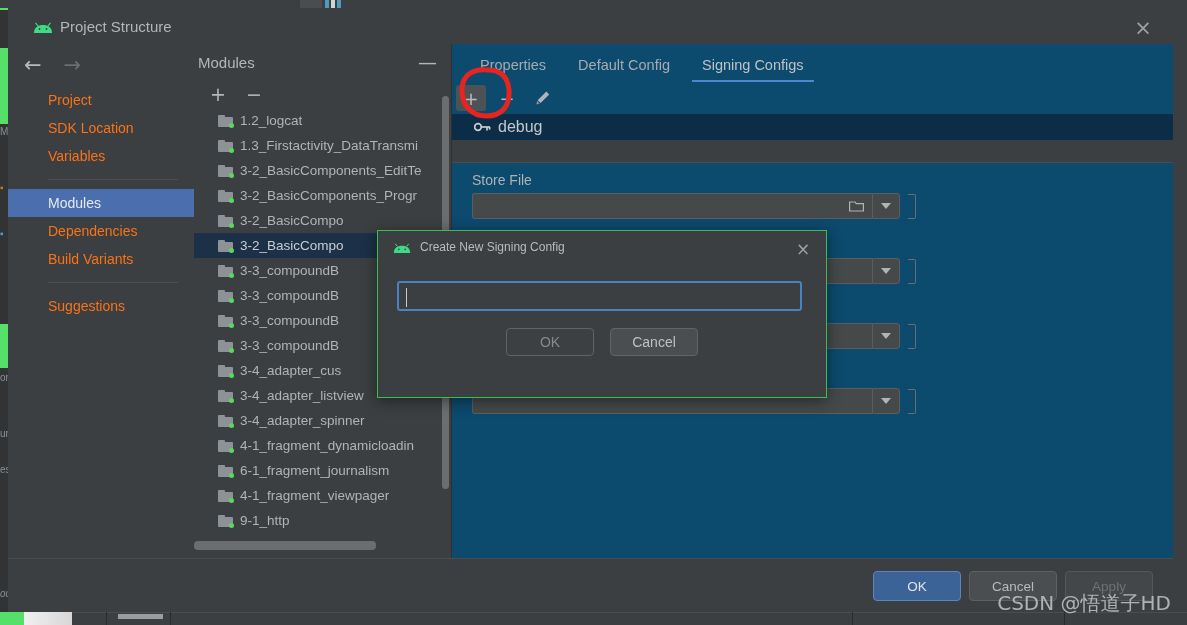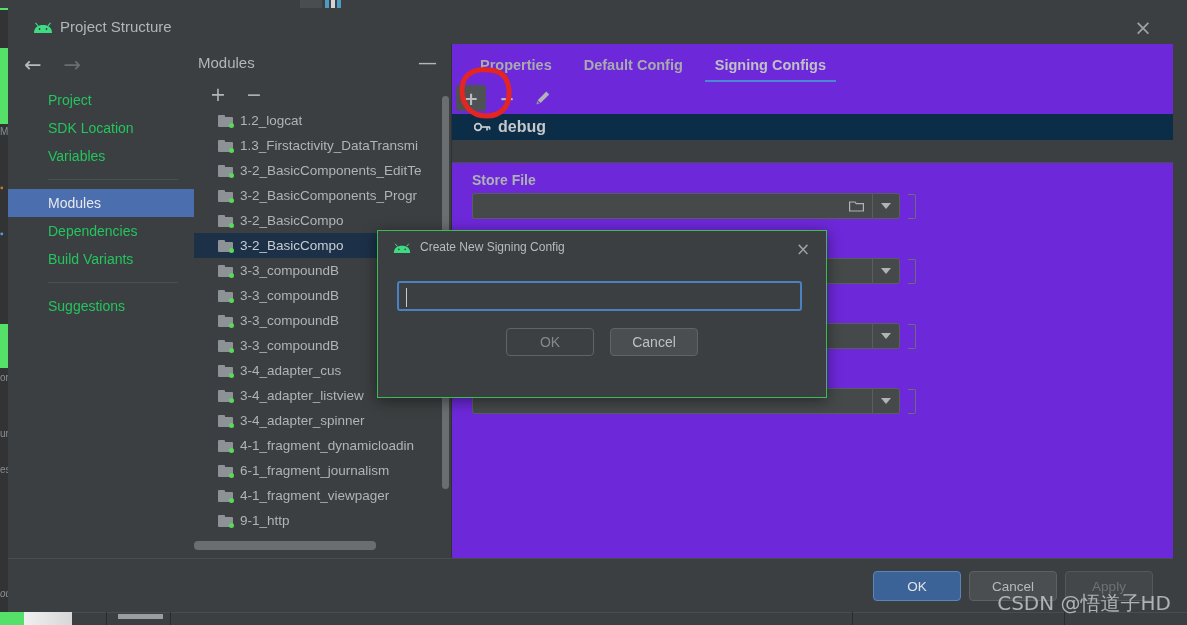--- a/index.html
+++ b/index.html
@@ -47,21 +47,21 @@
 
   .ps-body { flex:1; display:flex; position:relative; }
 
   
   .nav { width:186px; flex:0 0 186px; background:#3c3f41; position:relative; }
   .nav-arrows { height:42px; display:flex; align-items:center; padding-left:16px; gap:22px; }
   .arrow { font-size:21px; font-family:"DejaVu Sans", sans-serif; line-height:1; }
   .arrow.back { color:#b6babd; cursor:pointer; }
   .arrow.fwd { color:#6a6e71; }
   .nav-item {
-    height:28px; line-height:28px; padding-left:40px; font-size:14px; color:#22c55e; cursor:pointer;
+    height:28px; line-height:28px; padding-left:40px; font-size:14px; color:#f97316; cursor:pointer;
   }
   .nav-item.selected { background:#4b6eaf; color:#e6e9ec; }
   .nav-sep { height:1px; margin:9px 16px 9px 40px; background:#4c4f51; }
 
   
   .modules { width:258px; flex:0 0 258px; background:#3c3f41; position:relative;
              border-right:1px solid #2e3133; }
   .modules-head { height:36px; display:flex; align-items:center; padding:0 14px 0 4px; }
   .modules-head .m-title { font-size:15px; color:#b2b6b9; flex:1; }
   .m-minus { color:#b2b6b9; font-size:19px; font-family:"DejaVu Sans", sans-serif; cursor:pointer; line-height:1; }
@@ -73,21 +73,21 @@
   .folder { width:15px; height:12px; margin-right:7px; position:relative; flex:0 0 15px; }
   .folder .f-body { position:absolute; left:0; top:2px; width:15px; height:10px; background:#8c9296; border-radius:1px; }
   .folder .f-tab { position:absolute; left:0; top:0; width:7px; height:3px; background:#8c9296; border-radius:1px 1px 0 0; }
   .folder .f-dot { position:absolute; right:-1px; bottom:-1px; width:5px; height:5px; border-radius:50%; background:#5bd85b; }
   .mod-label { font-size:13.5px; color:#b0b4b7; }
   .mod-row.selected .mod-label { color:#c9cdd1; }
   .mod-vscroll { position:absolute; width:7px; background:#6a6e71; border-radius:4px; }
   .mod-hscroll { position:absolute; height:9px; background:#6a6e71; border-radius:4px; }
 
   
-  .config { flex:1; background:#6d28d9; position:relative;font-weight:bold; }
+  .config { flex:1; background:#0c4a6e; position:relative; }
   .tabs { height:38px; display:flex; align-items:flex-end; padding-left:12px; gap:0; }
   .tab { padding:0 16px 9px; font-size:14.5px; color:#a7abae; cursor:pointer; position:relative; }
   .tab.active { color:#bec2c5; }
   .tab.active::after { content:""; position:absolute; left:6px; right:6px; bottom:0; height:2.5px; background:#4b87d2; }
   .cfg-toolbar { height:32px; display:flex; align-items:center; gap:6px; padding-left:4px; }
   .cfg-btn { width:30px; height:26px; display:flex; align-items:center; justify-content:center;
              color:#b8bcbf; font-size:18px; font-family:"DejaVu Sans", sans-serif; cursor:pointer; border-radius:3px; }
   .cfg-btn.pressed { background:#4e5254; }
   .pencil { width:16px; height:16px; }
   .sign-list { position:absolute; left:0; right:0; top:70px; height:48px; background:#3c3f41; }

